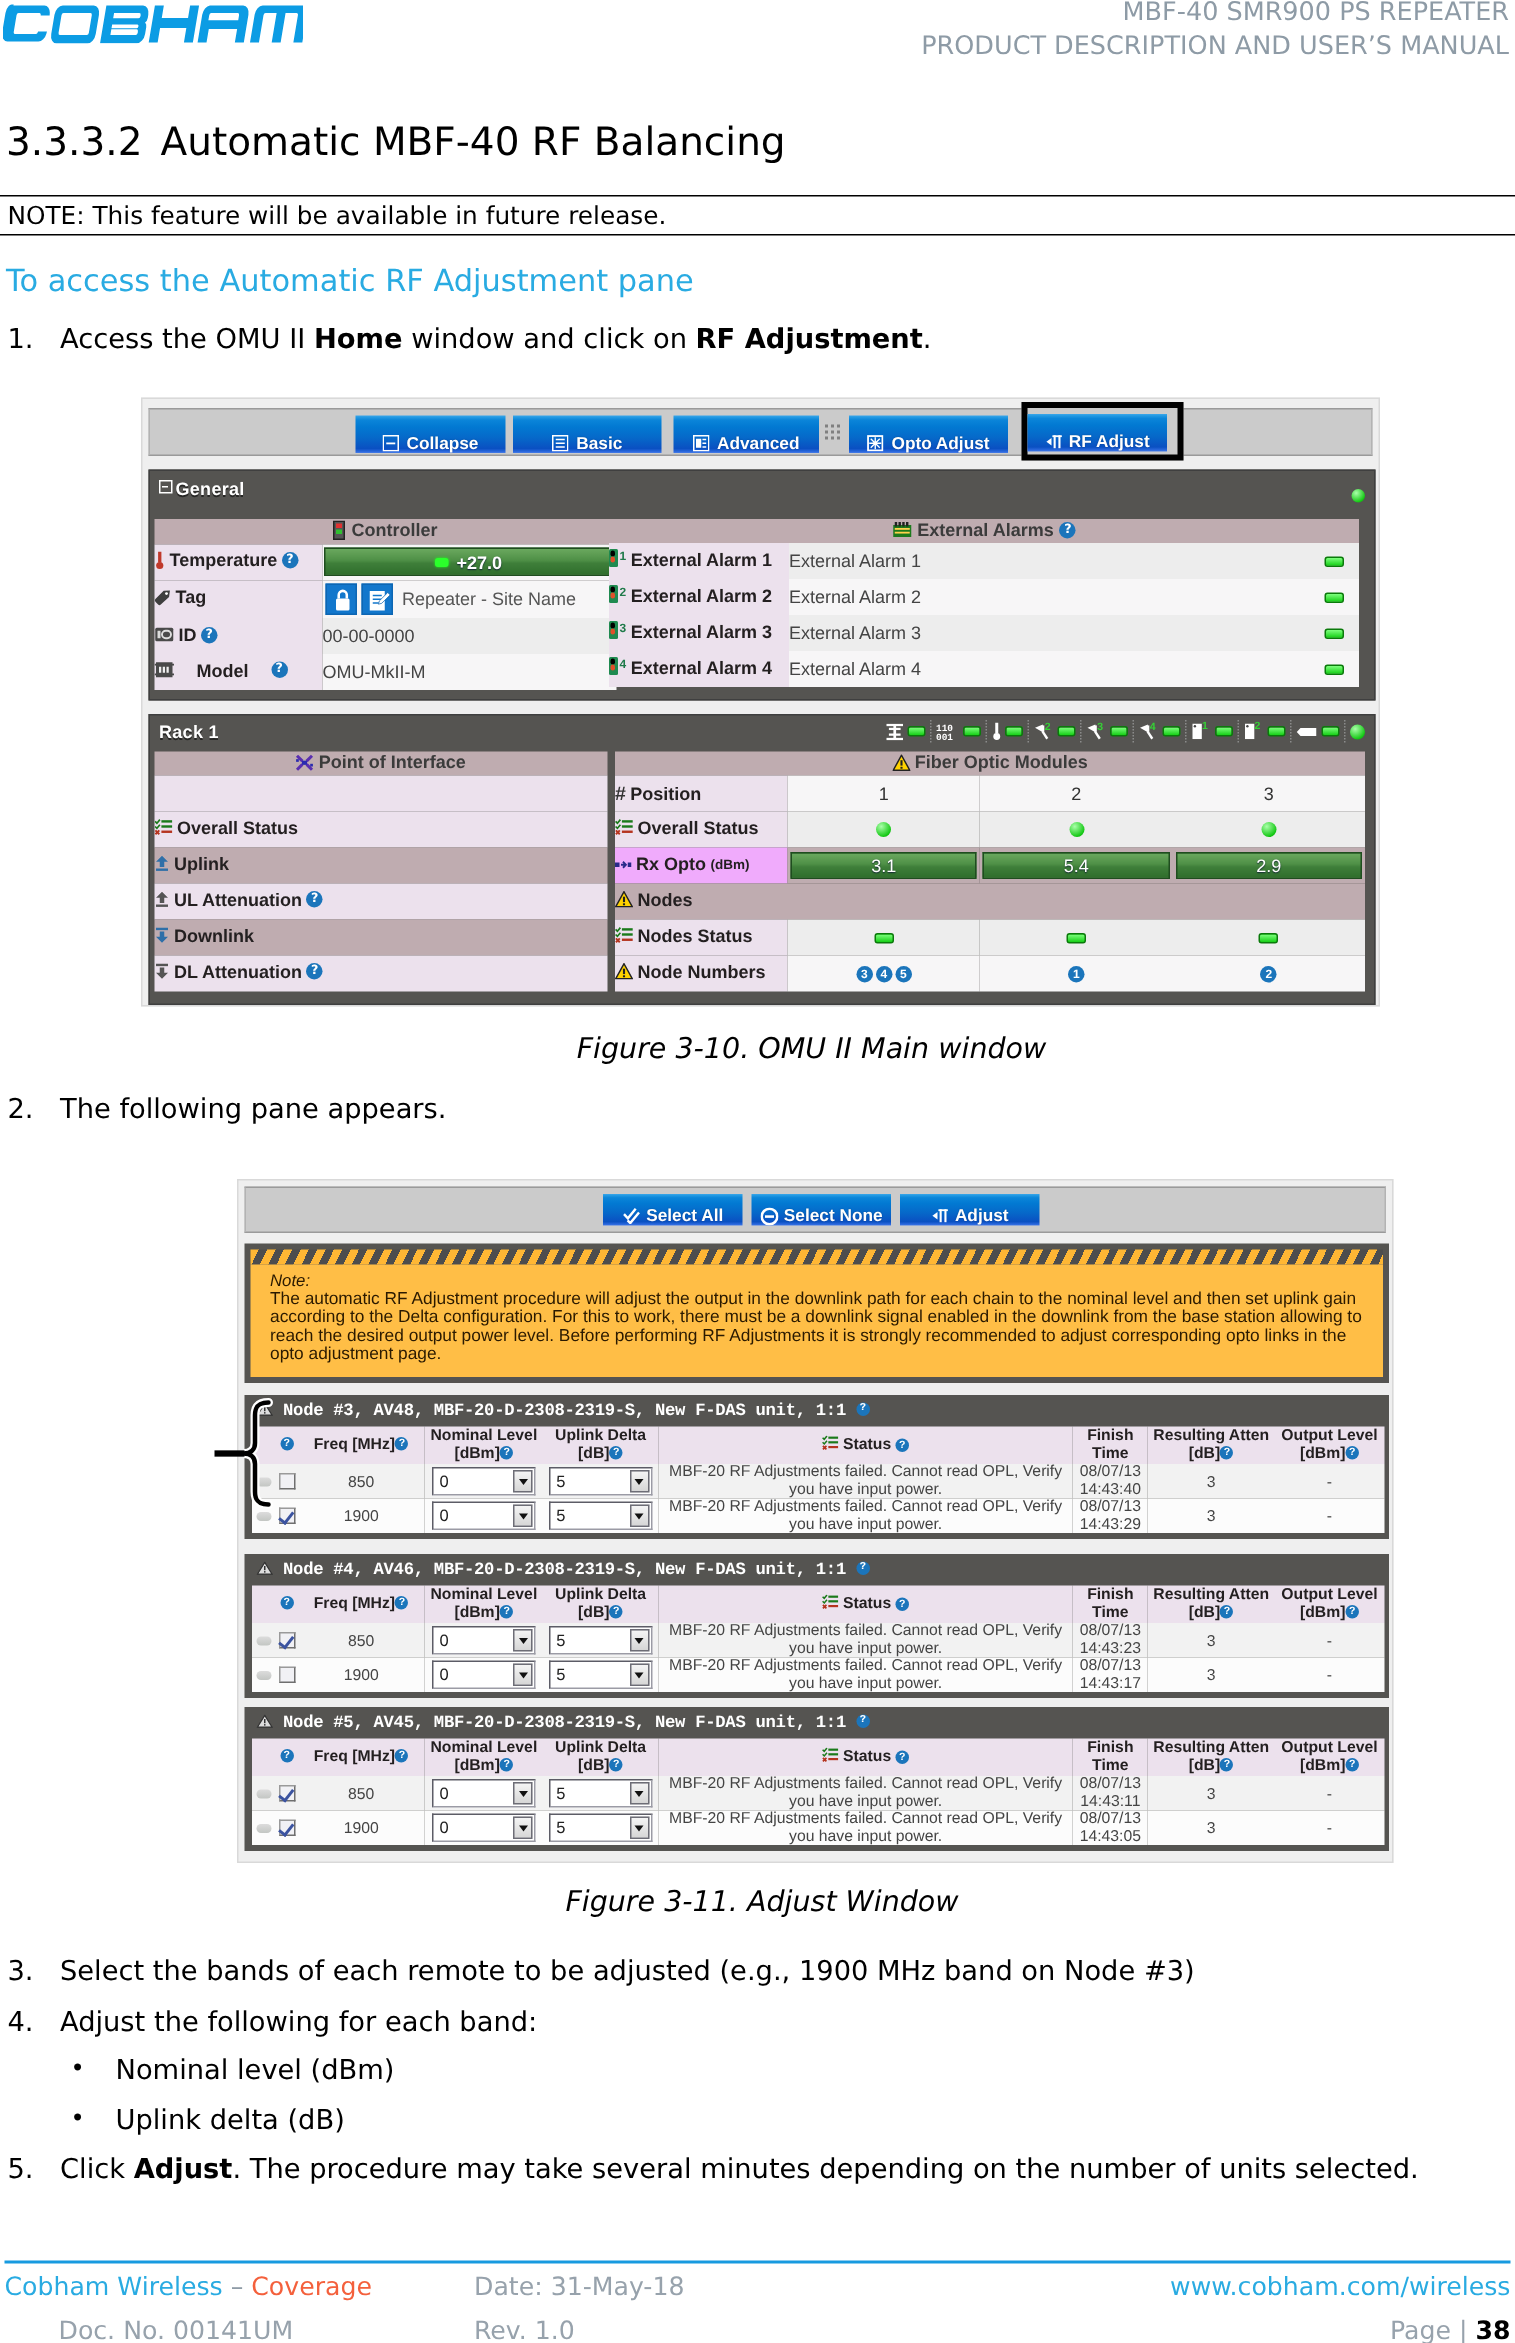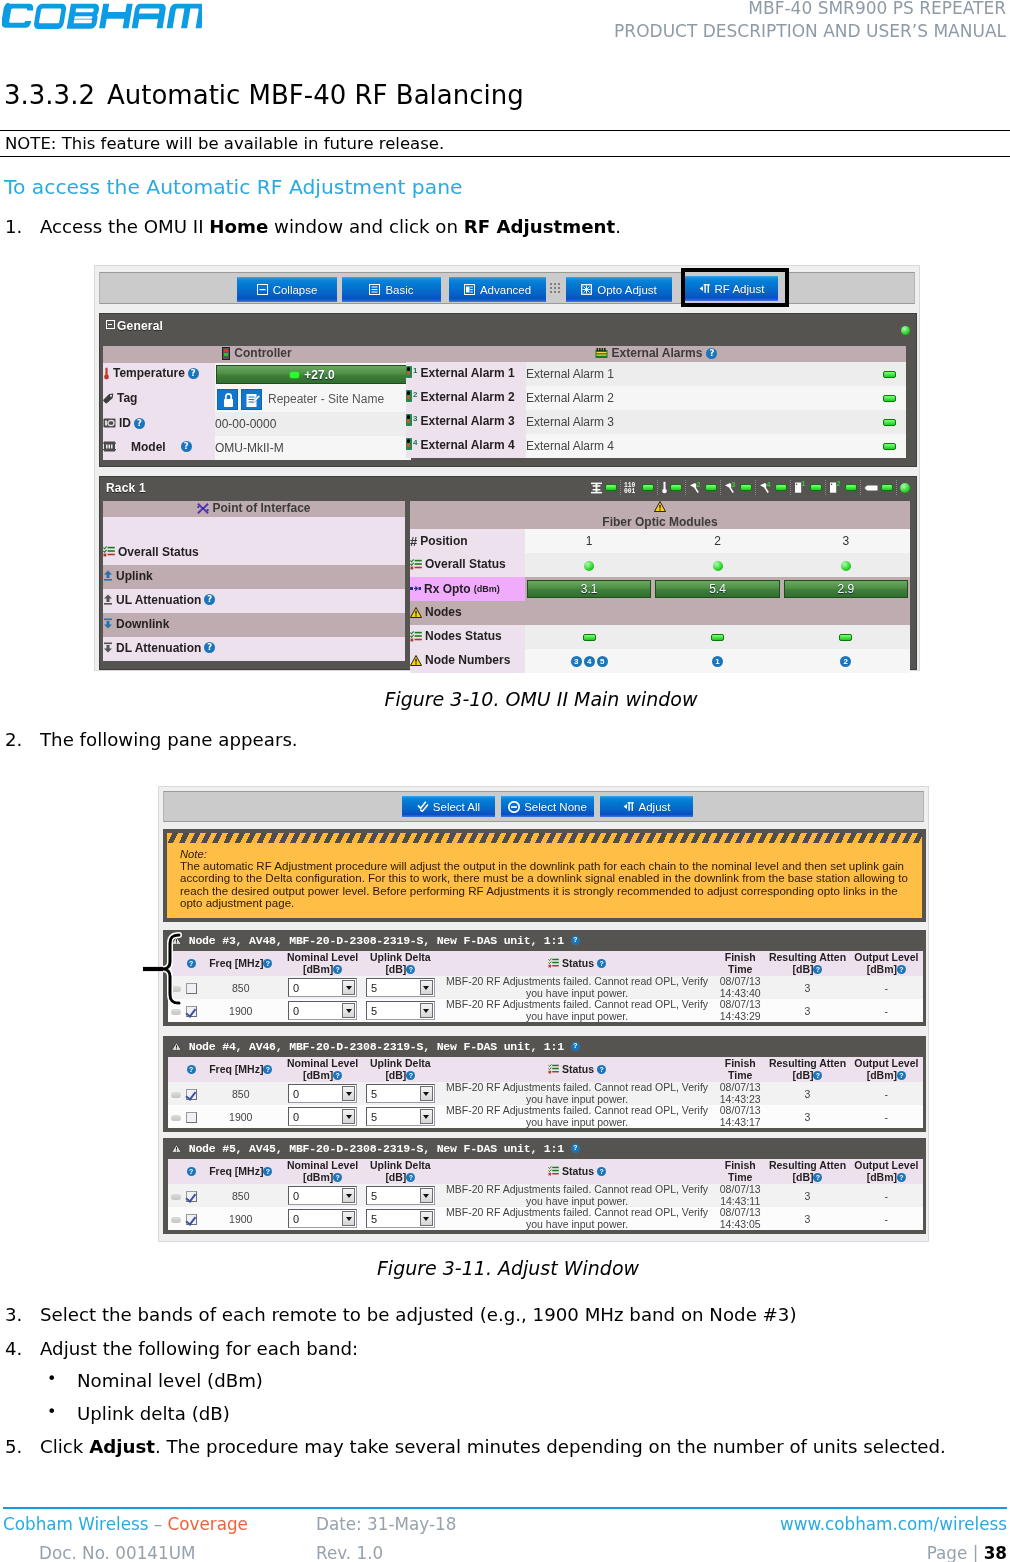--- a/index.html
+++ b/index.html
@@ -53,22 +53,22 @@
 
   
   .shot { position:absolute; background:#efefef; border:1px solid #d9d9d9;
      font-family:"Liberation Sans", sans-serif; }
   .shot1 { left:94px; top:265px; width:826px; height:406px; }
   .toolbar { position:absolute; left:4px; top:6px; right:4px; height:32px;
      background:#cbcbcb; border-top:1px solid #9a9a9a; border-bottom:1px solid #9a9a9a;
      border-left:1px solid #b3b3b3; border-right:1px solid #b3b3b3; }
   .btn { position:absolute; top:4px; height:25px;
      background:linear-gradient(to bottom,#3ba6e9 0%,#2198e2 5%,#0b85d9 12%,#0279d2 30%,#0668c9 60%,#0a50c2 88%,#2f6be0 97%,#4a7fe8 100%);
-     color:#fff; font-size:11.5px; font-weight:normal;
-     display:flex; align-items:center; justify-content:center; gap:4px;
+     color:#fff; font-size:11.5px; font-weight:bold;
+     display:flex; align-items:flex-end; justify-content:center; gap:4px;
      text-shadow:0 0 1px rgba(0,0,0,.35); }
   .btn .ic { display:inline-block; width:12px; height:12px; position:relative; }
   .grip { position:absolute; top:10px; width:11px; height:12px; }
   .grip i { position:absolute; width:2px; height:2px; background:#808080; }
 
   .panel-hd { position:absolute; left:5px; background:#555451; color:#fff;
      font-size:12px; font-weight:bold; }
   .panel-hd .lbl { position:absolute; left:17px; top:5px; letter-spacing:.2px;
      text-shadow:0 1px 0 rgba(0,0,0,.55); }
   .minus-box { position:absolute; left:6px; top:6px; width:9px; height:9px;
@@ -583,21 +583,21 @@
           <span>DL Attenuation</span>
           <span class="help">?</span>
                 </span></td>
             </tr>
       </tbody>
         </table>
       <table class="g" style="left:310px;top:24px;width:500px;">
         <tbody>
             <tr>
               <td class="gh" colspan="4">
-          <span style="display:inline-flex;align-items:center;gap:3px;flex-direction:column;">
+          <span style="display:inline-flex;align-items:center;gap:3px;">
           <svg width="12" height="11" viewBox="0 0 12 11">
                     <path d="M6 0.5 L11.5 10.5 L0.5 10.5 Z" fill="#ffd200" stroke="#222" stroke-width="1"></path>
                     <rect x="5.3" y="3.8" width="1.4" height="3.6" fill="#222"></rect>
                     <rect x="5.3" y="8.2" width="1.4" height="1.3" fill="#222"></rect>
                   </svg>
           <span>Fiber Optic Modules</span>
                 </span>
         </td>
             </tr>
         <tr style="height:24px;">

